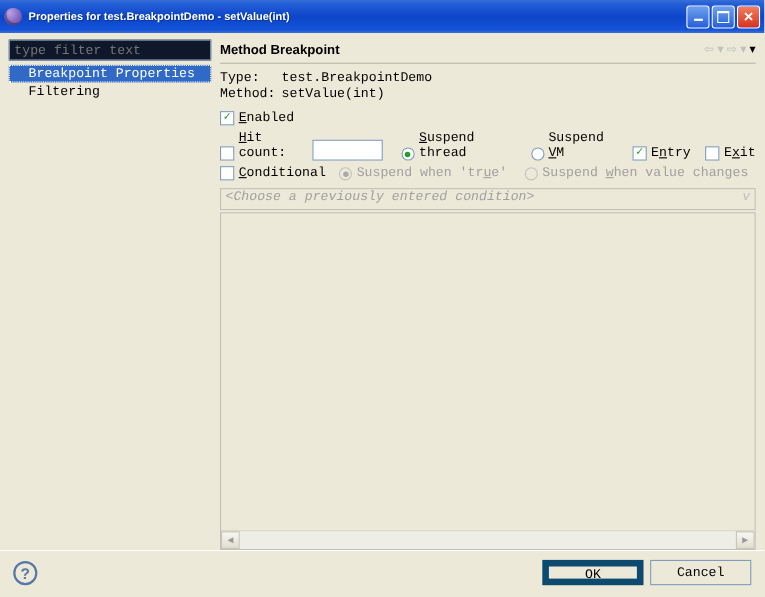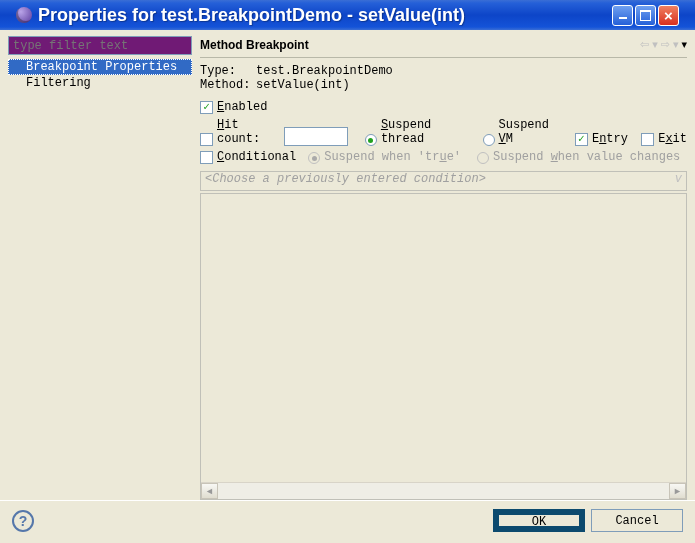--- a/index.html
+++ b/index.html
@@ -9,24 +9,24 @@
   background: #ece9d8;
   width: 695px;
   height: 543px;
   overflow: hidden;
 }
 .titlebar {
   height: 30px;
   background: linear-gradient(to bottom, #3a6ed5 0%, #2560d8 10%, #0d45c8 50%, #1453d8 90%, #3a6ed5 100%);
   display: flex;
   align-items: center;
-  padding: 0 16px;
+  padding: 0 4px;
   color: #fff;
   font-weight: bold;
-  font-size: 18px;
+  font-size: 10px;
 }
 .titlebar .eclipse-icon {
   width: 16px; height: 16px; margin-right: 6px;
   background: radial-gradient(circle at 30% 30%, #b9a4e8, #5a3a9c);
   border-radius: 50%;
   box-shadow: inset 2px -2px 0 rgba(0,0,0,.3);
 }
 .titlebar .title-text { flex: 1; text-shadow: 1px 1px 1px rgba(0,0,0,.3); }
 .winbtn {
   width: 21px; height: 21px;
@@ -50,21 +50,21 @@
   display: flex;
   height: 470px;
   background: #ece9d8;
   padding: 6px 8px 0 8px;
   gap: 8px;
 }
 .left-pane { width: 184px; display: flex; flex-direction: column; }
 .filter-input {
   height: 19px;
   border: 1px solid #7f9db9;
-  background: #701a75;
+  background: #0f172a;
   padding: 1px 4px;
   font-family: "Courier New", monospace;
   font-size: 12px;
   color: #999;
   width: 100%;
 }
 .tree {
   flex: 1;
   border: none;
   background: #ece9d8;

